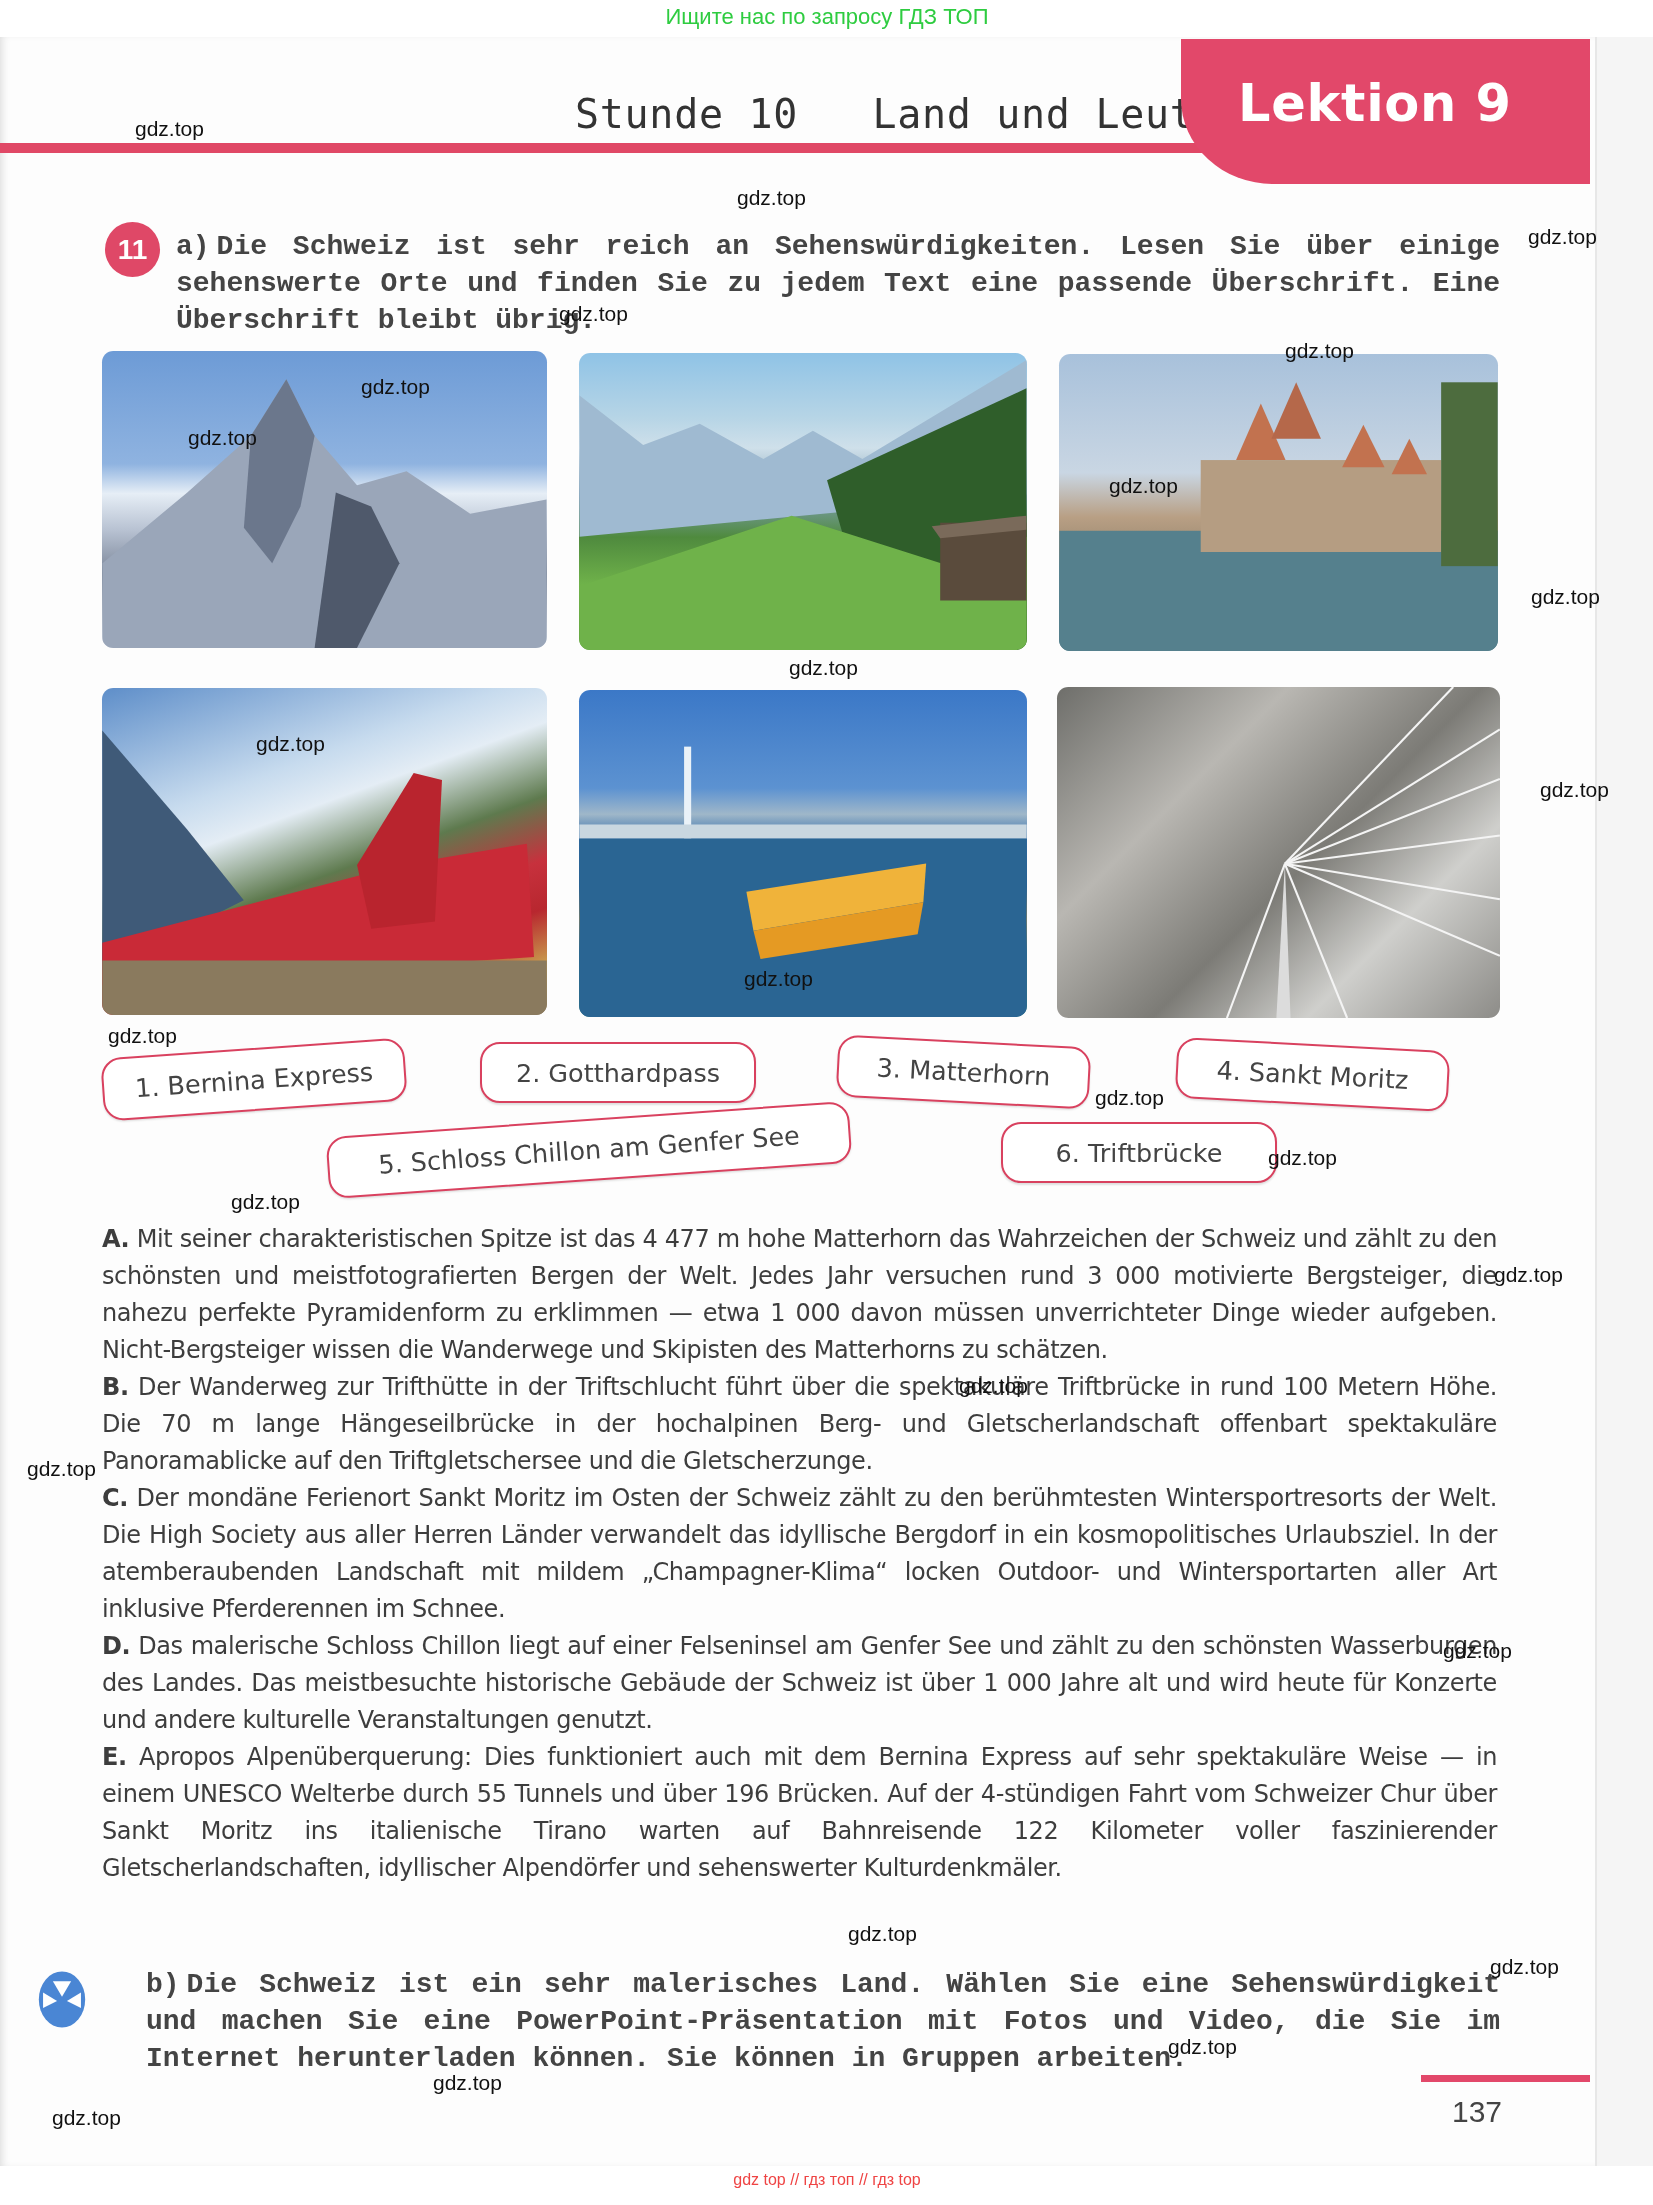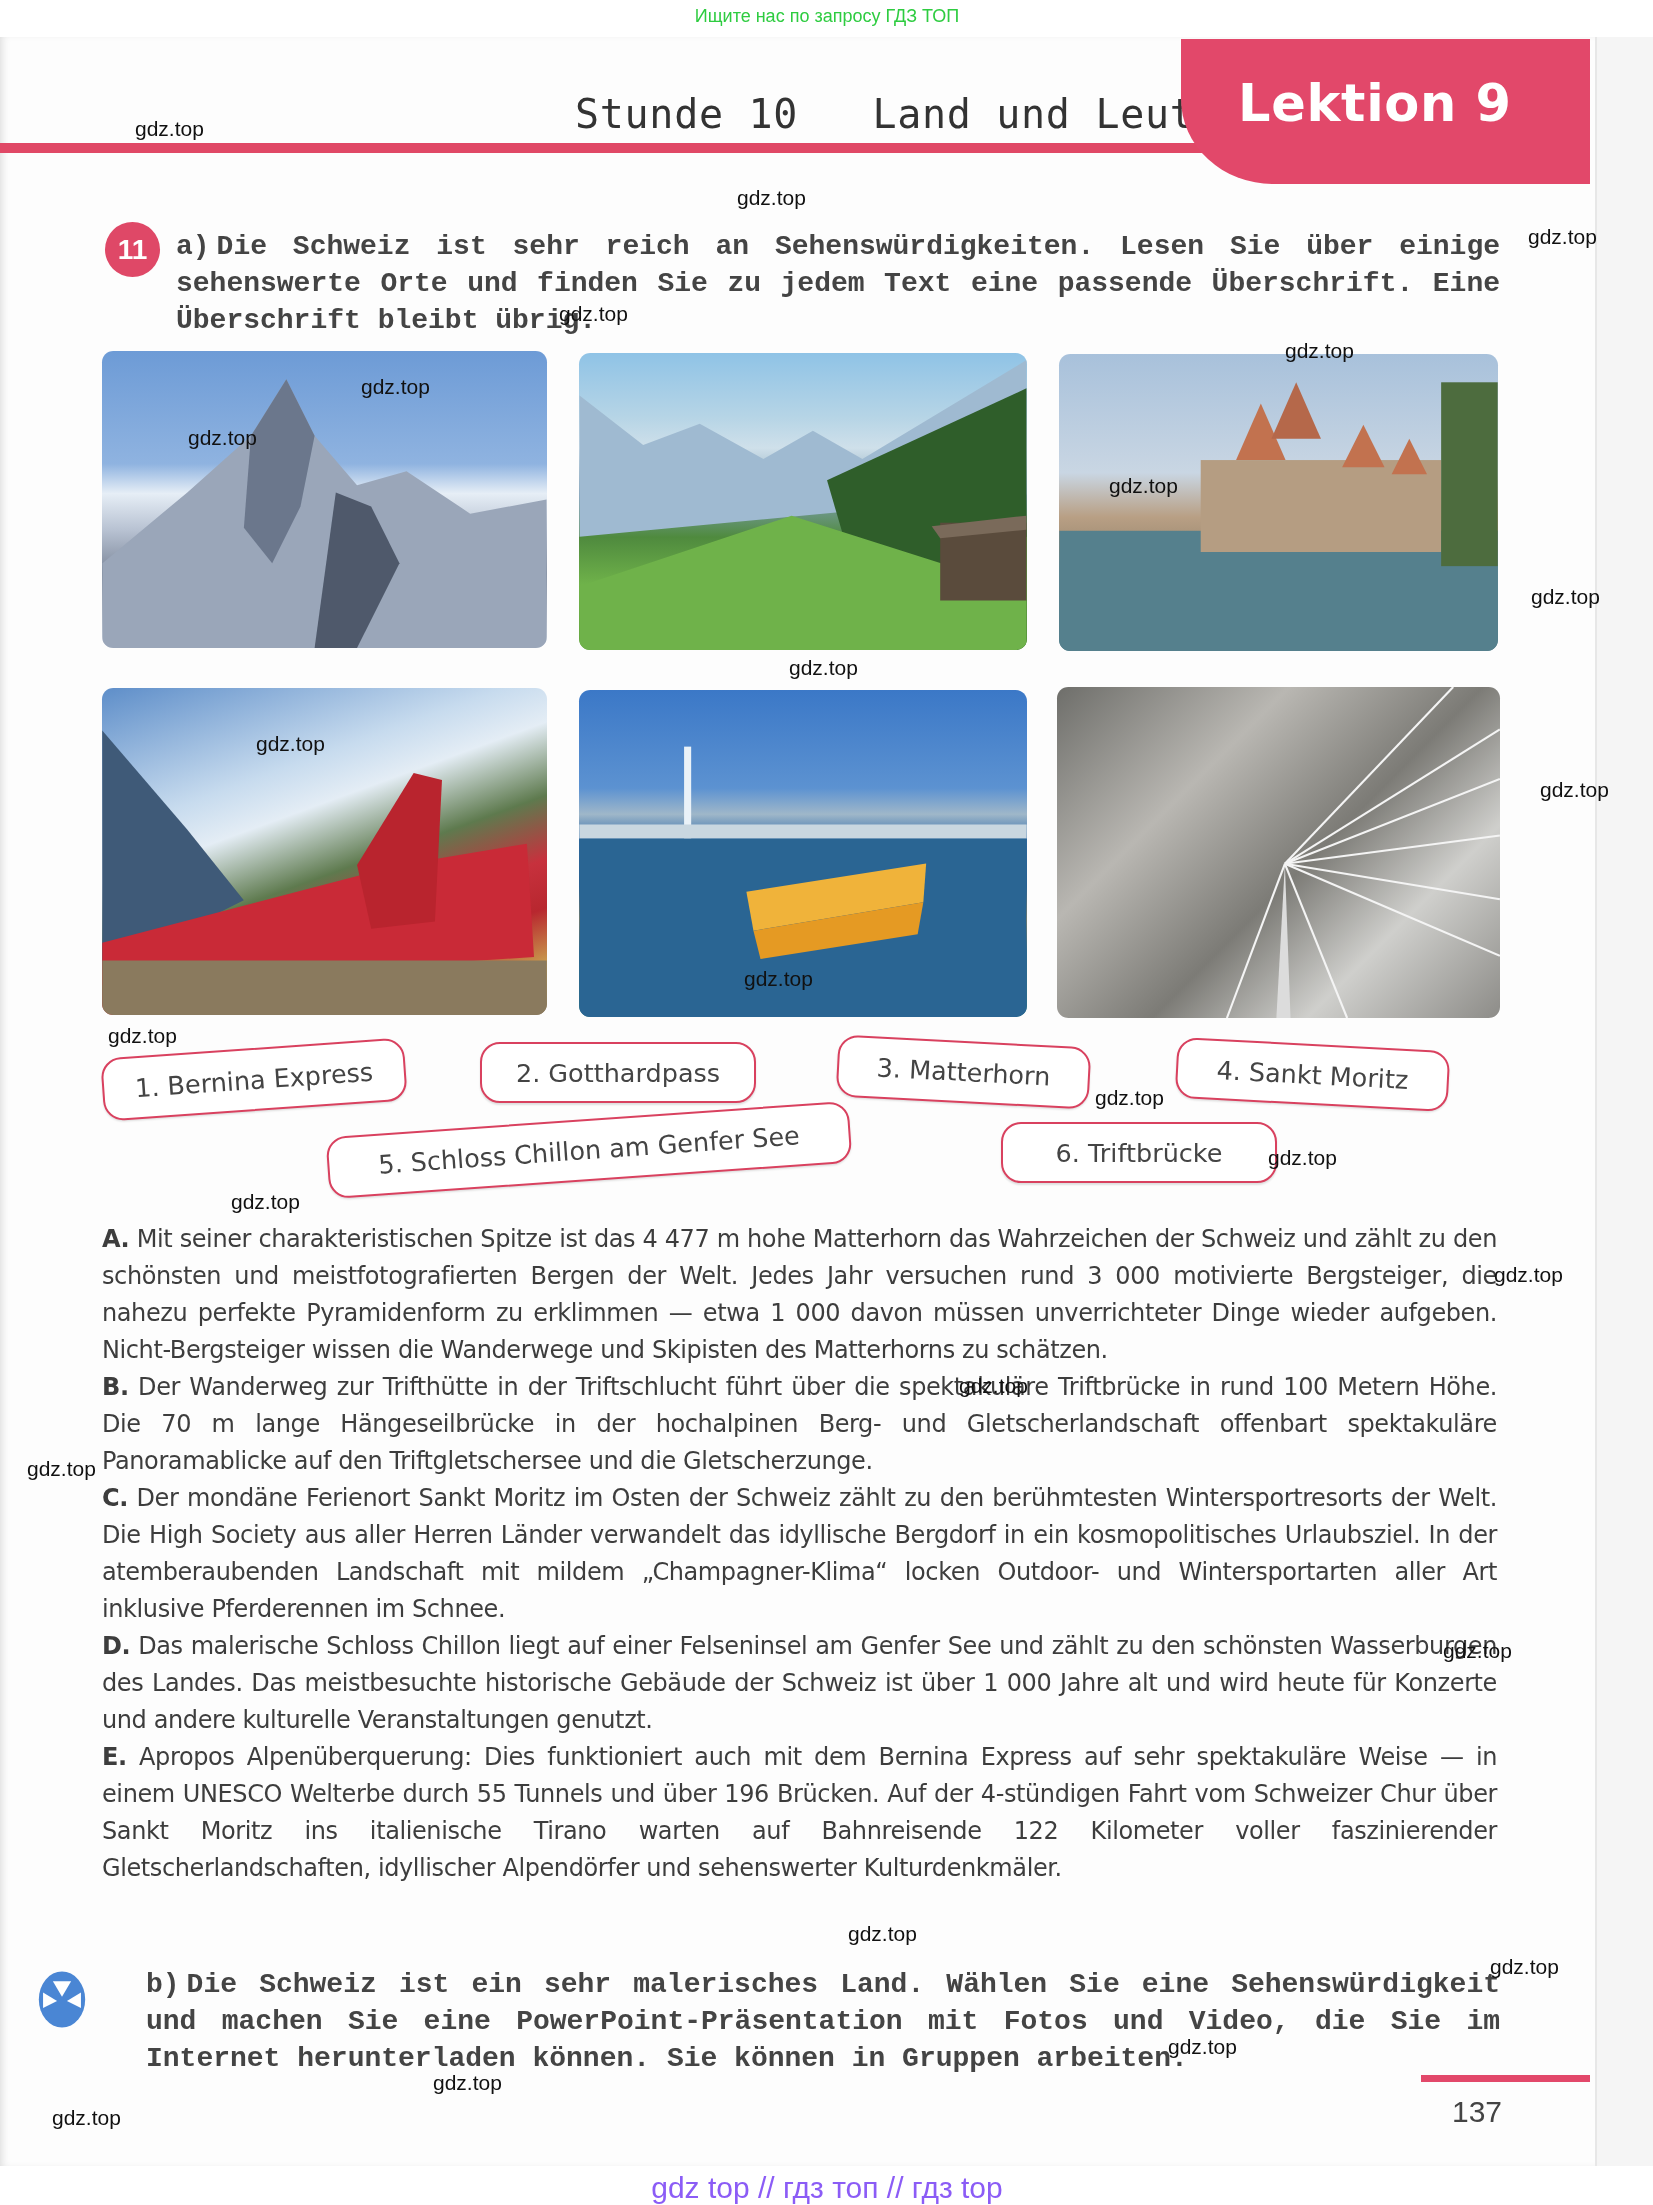--- a/index.html
+++ b/index.html
@@ -3,21 +3,21 @@
 <meta charset="utf-8">
 <style>
   html, body { margin: 0; padding: 0; }
   body {
     width: 1654px; height: 2205px; position: relative; overflow: hidden;
     background: #ffffff; font-family: "DejaVu Sans", sans-serif; color: #3a3a3a;
   }
   .top-banner {
     position: absolute; left: 0; top: 0; width: 1654px; height: 34px;
     text-align: center; font-family: "Liberation Sans", sans-serif;
-    font-size: 18px; line-height: 33px; color: #2ecc40;
+    font-size: 22px; line-height: 33px; color: #2ecc40;
   }
   .page {
     position: absolute; left: 0; top: 37px; width: 1595px; height: 2129px;
     background: #fdfdfd; border-right: 2.1px solid #e7e7e7;
     box-shadow: inset 5.7px 0 8.5px -4.2px #d9d9d9;
   }
   .page-edge {
     position: absolute; left: 1597px; top: 37px; width: 57px; height: 2129px; background: #f5f5f5;
   }
   
@@ -91,21 +91,21 @@
   .page-rule { position: absolute; left: 1421px; top: 2075px; width: 169px; height: 7px; background: #e2486a; }
   .page-number {
     position: absolute; left: 1452px; top: 2095px; font-family: "Liberation Sans", sans-serif;
     font-size: 30px; color: #444;
   }
   .wm {
     position: absolute; font-family: "Liberation Sans", sans-serif; font-size: 21px; color: #111;
   }
   .footer {
     position: absolute; left: 0; top: 2171px; width: 1654px; text-align: center;
-    font-family: "Liberation Sans", sans-serif; font-size: 30px; color: #8b5cf6;
+    font-family: "Liberation Sans", sans-serif; font-size: 16px; color: #ef4444;
   }
 </style>
 </head>
 <body>
 
 <div class="top-banner">Ищите нас по запросу ГДЗ ТОП</div>
 
 <div class="page"></div>
 <div class="page-edge"></div>
 

